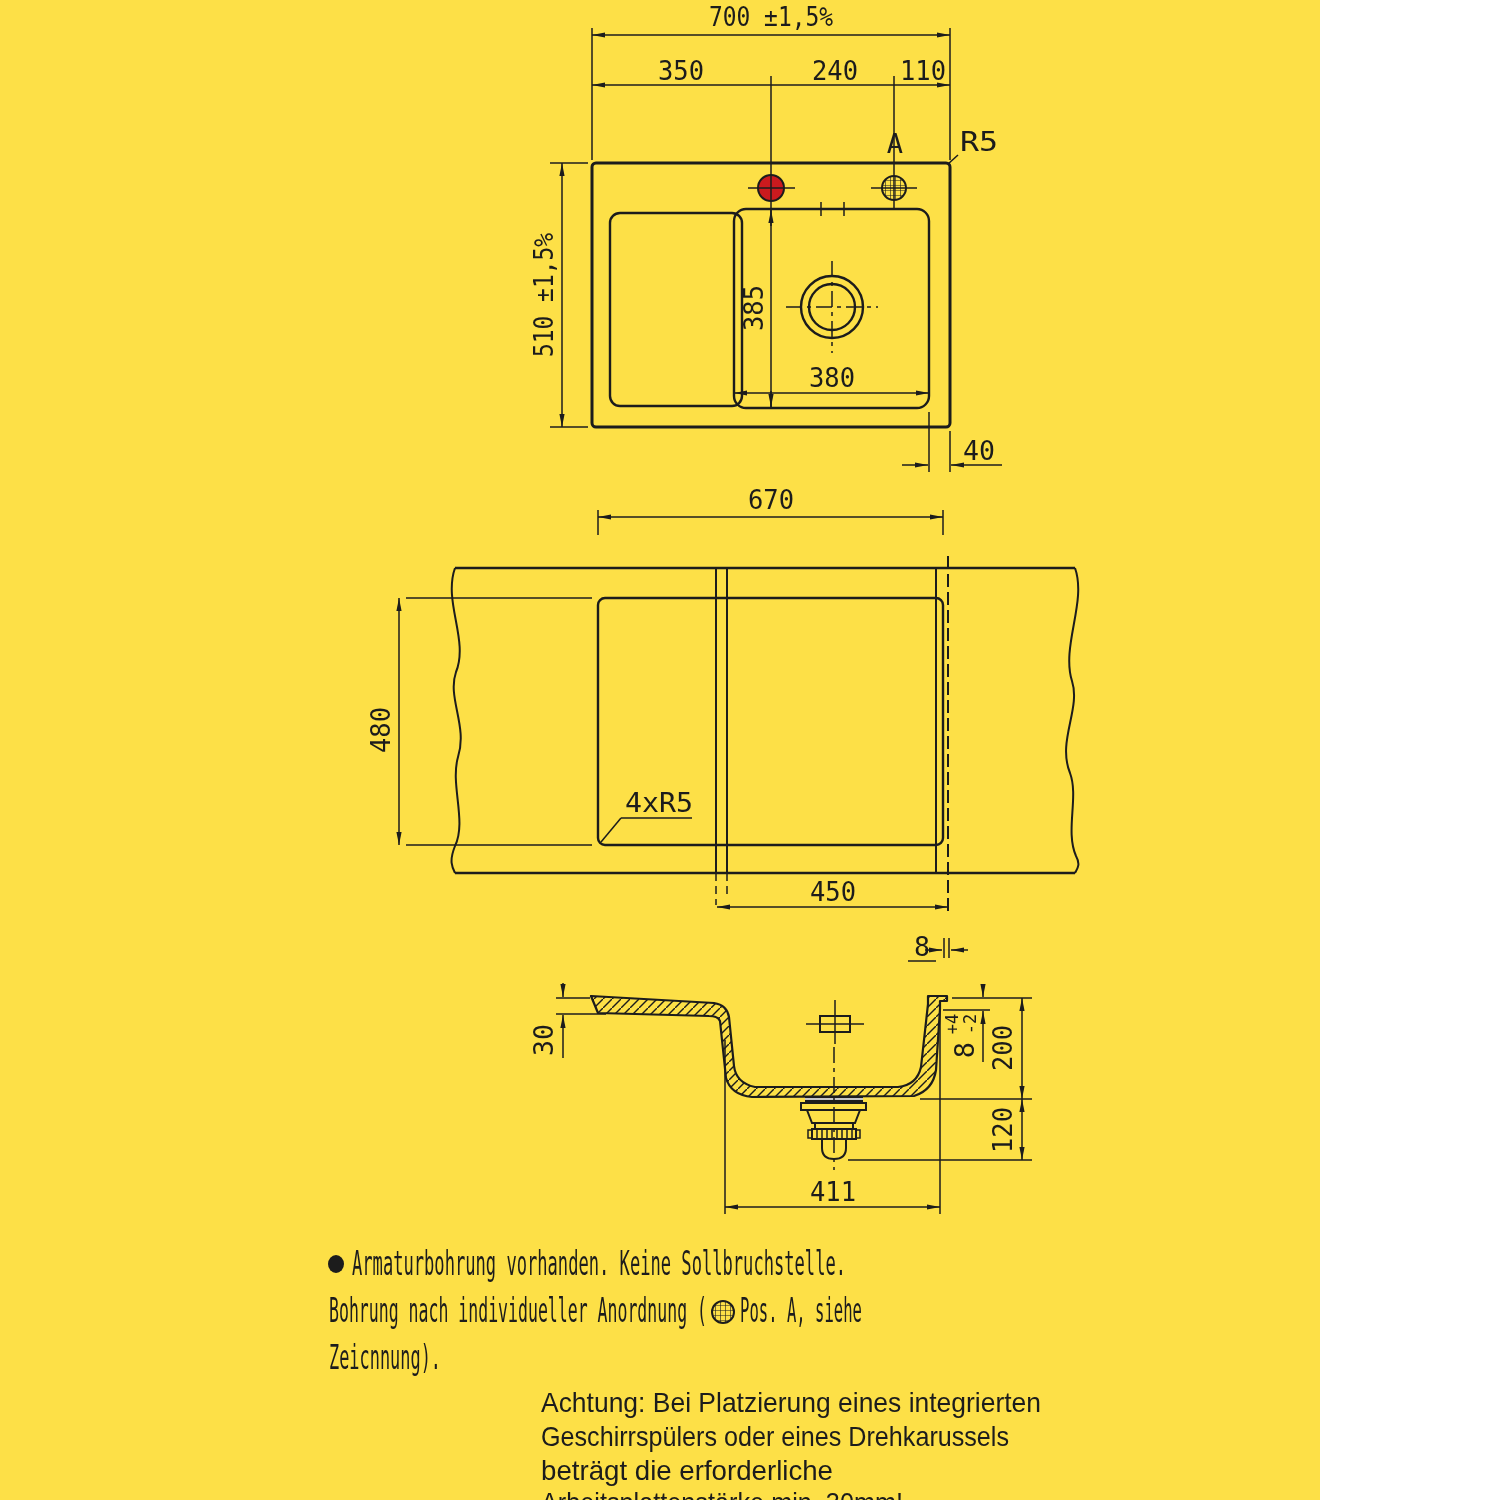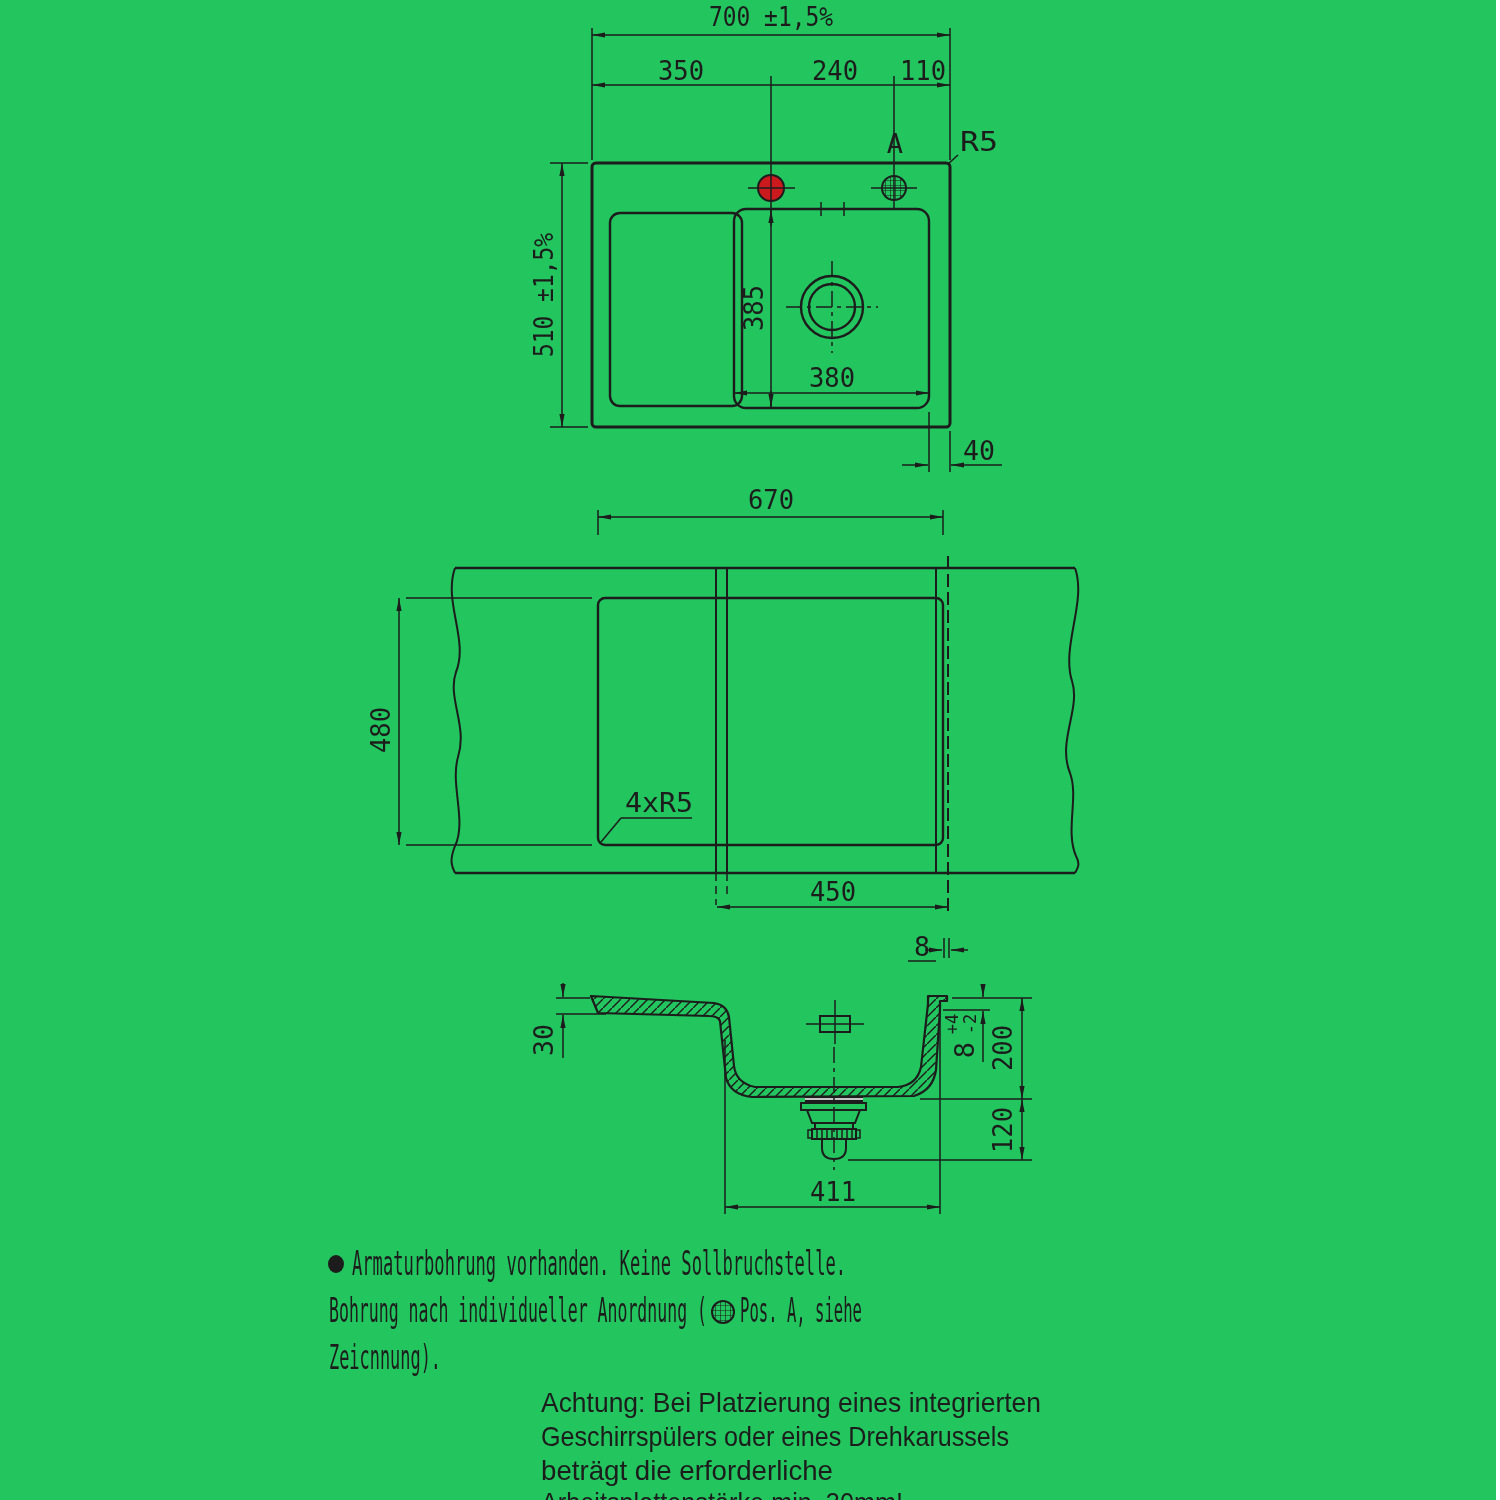--- a/index.html
+++ b/index.html
@@ -1,16 +1,16 @@
 <!DOCTYPE html>
 <html><head>
 <meta charset="utf-8">
 <style>
   html,body{margin:0;padding:0;background:#ffffff;}
-  .sheet{width:1496px;height:1500px;position:relative;background:#22c55e;}
+  .sheet{width:1320px;height:1500px;position:relative;background:#fde047;}
   svg{display:block;}
   svg .ink{stroke:#1c1c1c;fill:none;}
   svg text{fill:#1c1c1c;}
   .dimtxt{font-family:"DejaVu Sans Mono",monospace;font-size:27px;}
   .dimtxt-sm{font-family:"DejaVu Sans Mono",monospace;font-size:17px;}
   .notetxt{font-family:"DejaVu Sans Mono",monospace;font-size:34px;}
   .warntxt{font-family:"Liberation Sans",sans-serif;font-size:28px;}
   .w3{stroke-width:3px;}
   .w24{stroke-width:2.4px;}
   .w2{stroke-width:2px;}

